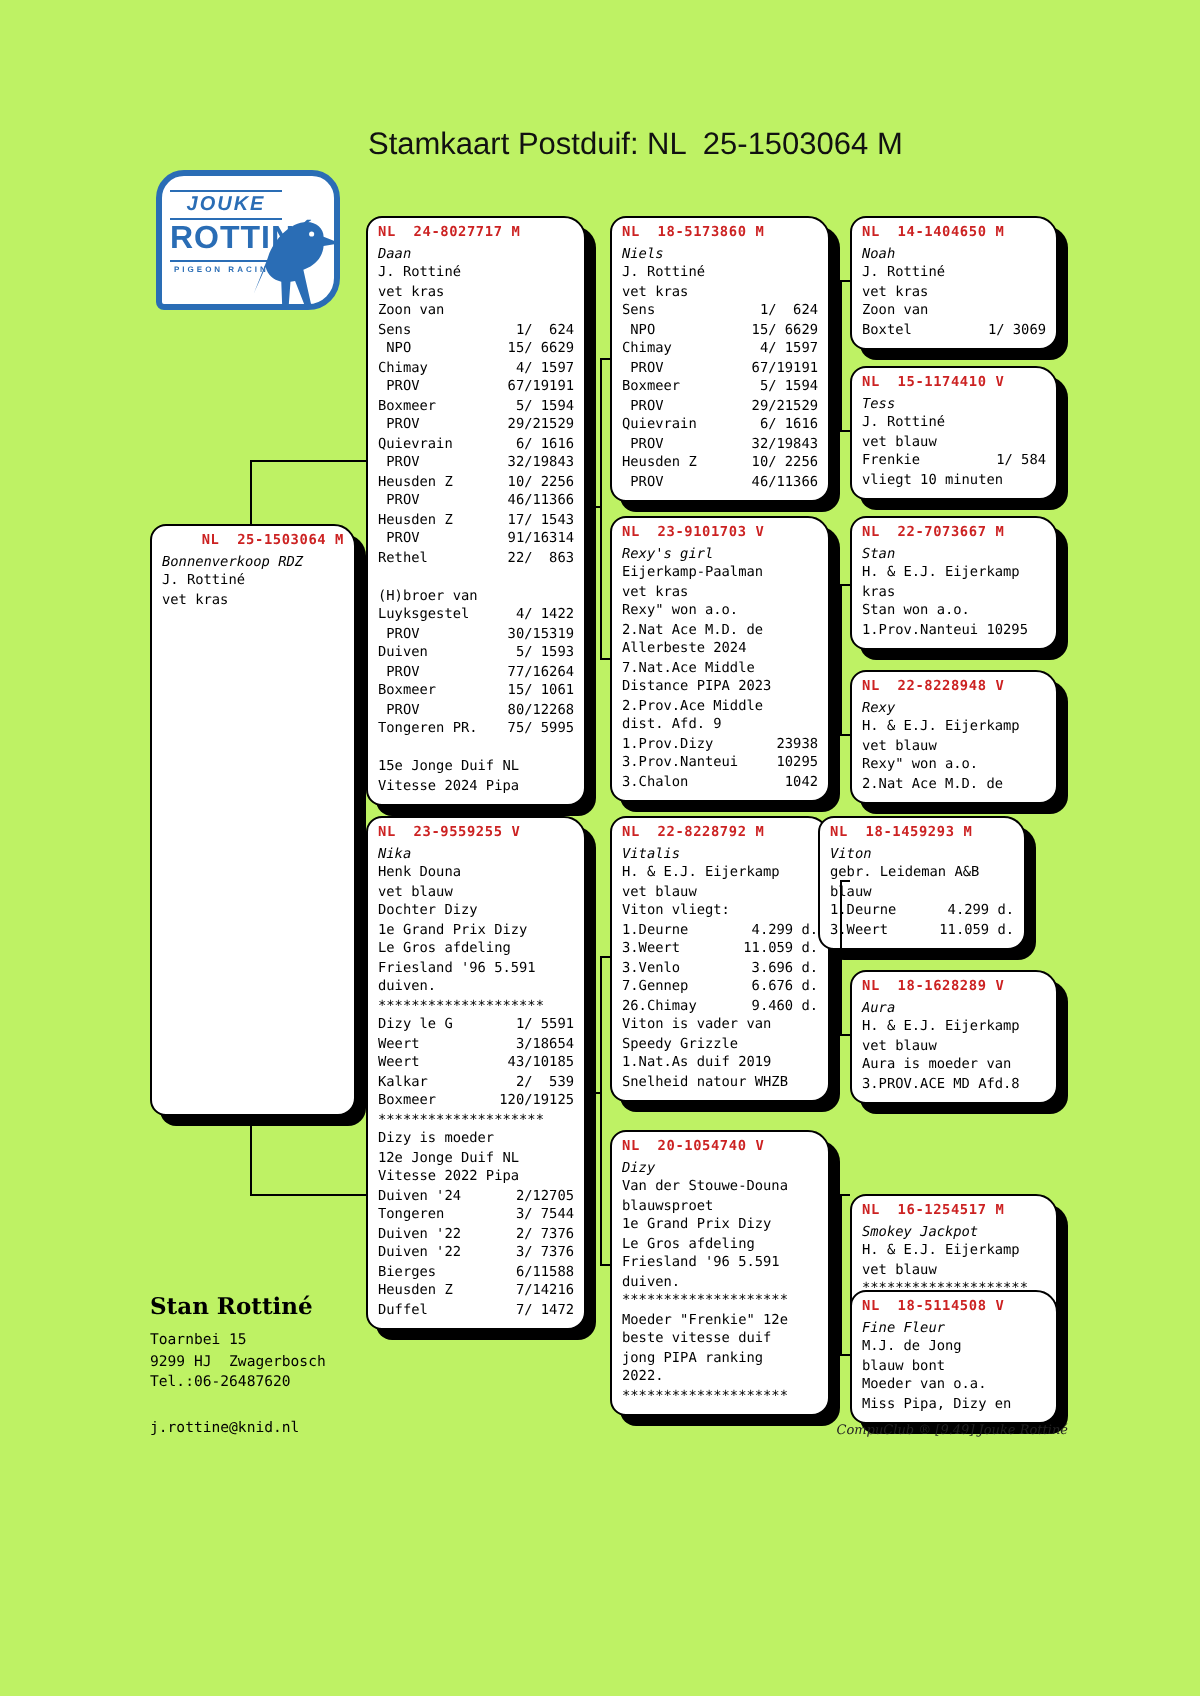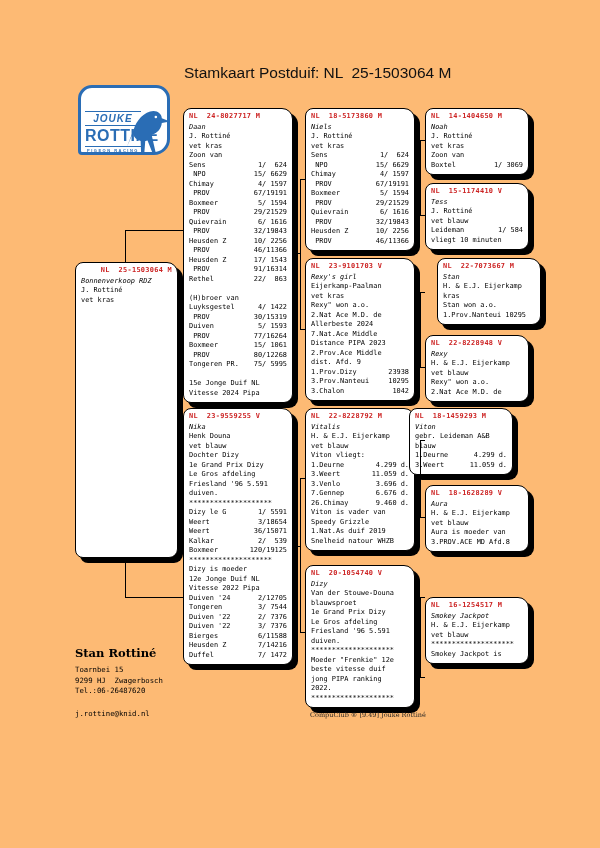--- a/index.html
+++ b/index.html
@@ -1,25 +1,25 @@
 <!DOCTYPE html>
 <html><head>
 <meta charset="utf-8">
 <style>
   html,body{margin:0;padding:0;background:#fff;}
-  .page{position:relative;width:600px;height:848px;background:#fdba74;overflow:hidden;
+  .page{position:relative;width:600px;height:848px;background:#bef264;overflow:hidden;
         font-family:"Liberation Sans",sans-serif;color:#000;}
   .title{position:absolute;left:184px;top:64px;font-size:15.5px;white-space:pre;
          font-family:"Liberation Sans",sans-serif;color:#111;}
   
   .logo{position:absolute;left:78px;top:85px;width:86px;height:64px;border:3px solid #2a6db5;
         border-radius:14px 14px 16px 4px;background:#fff;}
   .logo-text{position:absolute;left:4px;top:7px;width:56px;text-align:center;color:#2a6db5;}
   .logo-l1{font-weight:bold;font-style:italic;font-size:10px;letter-spacing:1px;
-           border-top:1.5px solid #2a6db5;border-bottom:1.5px solid #2a6db5;padding:1px 0;margin-top:16px;}
+           border-top:1.5px solid #2a6db5;border-bottom:1.5px solid #2a6db5;padding:1px 0;}
   .logo-l2{font-weight:bold;font-size:16px;letter-spacing:.5px;
            border-bottom:1.5px solid #2a6db5;padding:1px 0;}
   .logo-tag{font-size:4px;letter-spacing:1.5px;font-weight:bold;margin-top:1px;}
   .pigeon{position:absolute;right:-4px;bottom:-8px;width:46px;height:52px;fill:#2a6db5;}
   
   .pbox{position:absolute;background:#fff;border:1px solid #000;
         border-radius:8px 11px 9px 8px;box-shadow:5px 5px 0 #000;
         padding:3px 5px 4px 5px;font-family:"DejaVu Sans Mono",monospace;
         font-size:6.9px;line-height:9.5px;color:#000;box-sizing:border-box;}
   .ring{color:#cc2222;font-weight:bold;white-space:pre;letter-spacing:.3px;margin-bottom:1px;}
@@ -27,22 +27,22 @@
   .row .lt{white-space:pre;}
   .row .rt{white-space:pre;}
   .it{font-style:italic;}
   
   .cline{position:absolute;background:#000;}
   
   .contact{position:absolute;left:75px;top:646px;}
   .contact-name{font-family:"DejaVu Serif",serif;font-weight:bold;font-size:11.5px;margin-bottom:5px;}
   .contact-line{font-family:"DejaVu Sans Mono",monospace;font-size:7.3px;line-height:10.5px;white-space:pre;}
   .contact-email{font-family:"DejaVu Sans Mono",monospace;font-size:7.3px;margin-top:12px;}
-  .footer{position:absolute;left:310px;top:711px;width:224px;text-align:left;
-          font-family:"DejaVu Serif",serif;font-size:6.5px;color:#222;}
+  .footer{position:absolute;left:310px;top:711px;width:224px;text-align:right;
+          font-family:"DejaVu Serif",serif;font-style:italic;font-size:6.5px;color:#222;}
 </style>
 </head>
 <body>
 
 <div class="page">
 
   <div class="title">Stamkaart Postduif: NL  25-1503064 M</div>
 
   <div class="logo">
     <div class="logo-text">
@@ -101,21 +101,21 @@
       <div class="row"><span class="lt">Henk Douna</span></div>
       <div class="row"><span class="lt">vet blauw</span></div>
       <div class="row"><span class="lt">Dochter Dizy</span></div>
       <div class="row"><span class="lt">1e Grand Prix Dizy</span></div>
       <div class="row"><span class="lt">Le Gros afdeling</span></div>
       <div class="row"><span class="lt">Friesland '96 5.591</span></div>
       <div class="row"><span class="lt">duiven.</span></div>
       <div class="row"><span class="lt">********************</span></div>
       <div class="row"><span class="lt">Dizy le G</span><span class="rt">1/ 5591</span></div>
       <div class="row"><span class="lt">Weert</span><span class="rt">3/18654</span></div>
-      <div class="row"><span class="lt">Weert</span><span class="rt">36/15071</span></div>
+      <div class="row"><span class="lt">Weert</span><span class="rt">43/10185</span></div>
       <div class="row"><span class="lt">Kalkar</span><span class="rt">2/  539</span></div>
       <div class="row"><span class="lt">Boxmeer</span><span class="rt">120/19125</span></div>
       <div class="row"><span class="lt">********************</span></div>
       <div class="row"><span class="lt">Dizy is moeder</span></div>
       <div class="row"><span class="lt">12e Jonge Duif NL</span></div>
       <div class="row"><span class="lt">Vitesse 2022 Pipa</span></div>
       <div class="row"><span class="lt">Duiven '24</span><span class="rt">2/12705</span></div>
       <div class="row"><span class="lt">Tongeren</span><span class="rt">3/ 7544</span></div>
       <div class="row"><span class="lt">Duiven '22</span><span class="rt">2/ 7376</span></div>
       <div class="row"><span class="lt">Duiven '22</span><span class="rt">3/ 7376</span></div>
@@ -195,24 +195,24 @@
       <div class="row"><span class="lt">J. Rottiné</span></div>
       <div class="row"><span class="lt">vet kras</span></div>
       <div class="row"><span class="lt">Zoon van</span></div>
       <div class="row"><span class="lt">Boxtel</span><span class="rt">1/ 3069</span></div>
     </div>
   <div class="pbox" style="left:425px;top:183px;width:104px;">
       <div class="ring">NL  15-1174410 V</div>
       <div class="row it"><span class="lt">Tess</span></div>
       <div class="row"><span class="lt">J. Rottiné</span></div>
       <div class="row"><span class="lt">vet blauw</span></div>
-      <div class="row"><span class="lt">Leideman</span><span class="rt">1/ 584</span></div>
+      <div class="row"><span class="lt">Frenkie</span><span class="rt">1/ 584</span></div>
       <div class="row"><span class="lt">vliegt 10 minuten</span></div>
     </div>
-  <div class="pbox" style="left:425px;top:258px;width:104px;margin-left:12px;">
+  <div class="pbox" style="left:425px;top:258px;width:104px;">
       <div class="ring">NL  22-7073667 M</div>
       <div class="row it"><span class="lt">Stan</span></div>
       <div class="row"><span class="lt">H. &amp; E.J. Eijerkamp</span></div>
       <div class="row"><span class="lt">kras</span></div>
       <div class="row"><span class="lt">Stan won a.o.</span></div>
       <div class="row"><span class="lt">1.Prov.Nanteui 10295</span></div>
     </div>
   <div class="pbox" style="left:425px;top:335px;width:104px;">
       <div class="ring">NL  22-8228948 V</div>
       <div class="row it"><span class="lt">Rexy</span></div>
@@ -238,20 +238,28 @@
       <div class="row"><span class="lt">3.PROV.ACE MD Afd.8</span></div>
     </div>
   <div class="pbox" style="left:425px;top:597px;width:104px;">
       <div class="ring">NL  16-1254517 M</div>
       <div class="row it"><span class="lt">Smokey Jackpot</span></div>
       <div class="row"><span class="lt">H. &amp; E.J. Eijerkamp</span></div>
       <div class="row"><span class="lt">vet blauw</span></div>
       <div class="row"><span class="lt">********************</span></div>
       <div class="row"><span class="lt">Smokey Jackpot is</span></div>
     </div>
+  <div class="pbox" style="left:425px;top:645px;width:104px;">
+      <div class="ring">NL  18-5114508 V</div>
+      <div class="row it"><span class="lt">Fine Fleur</span></div>
+      <div class="row"><span class="lt">M.J. de Jong</span></div>
+      <div class="row"><span class="lt">blauw bont</span></div>
+      <div class="row"><span class="lt">Moeder van o.a.</span></div>
+      <div class="row"><span class="lt">Miss Pipa, Dizy en</span></div>
+    </div>
 
   <div class="cline" style="left:125px;top:230px;width:58px;height:1px;"></div>
   <div class="cline" style="left:125px;top:230px;width:1px;height:32px;"></div>
   <div class="cline" style="left:125px;top:560px;width:1px;height:37px;"></div>
   <div class="cline" style="left:125px;top:597px;width:58px;height:1px;"></div>
 
   <div class="cline" style="left:300px;top:179px;width:1px;height:150px;"></div>
   <div class="cline" style="left:300px;top:179px;width:5px;height:1px;"></div>
   <div class="cline" style="left:300px;top:329px;width:5px;height:1px;"></div>
   <div class="cline" style="left:293px;top:253px;width:8px;height:1px;"></div>

